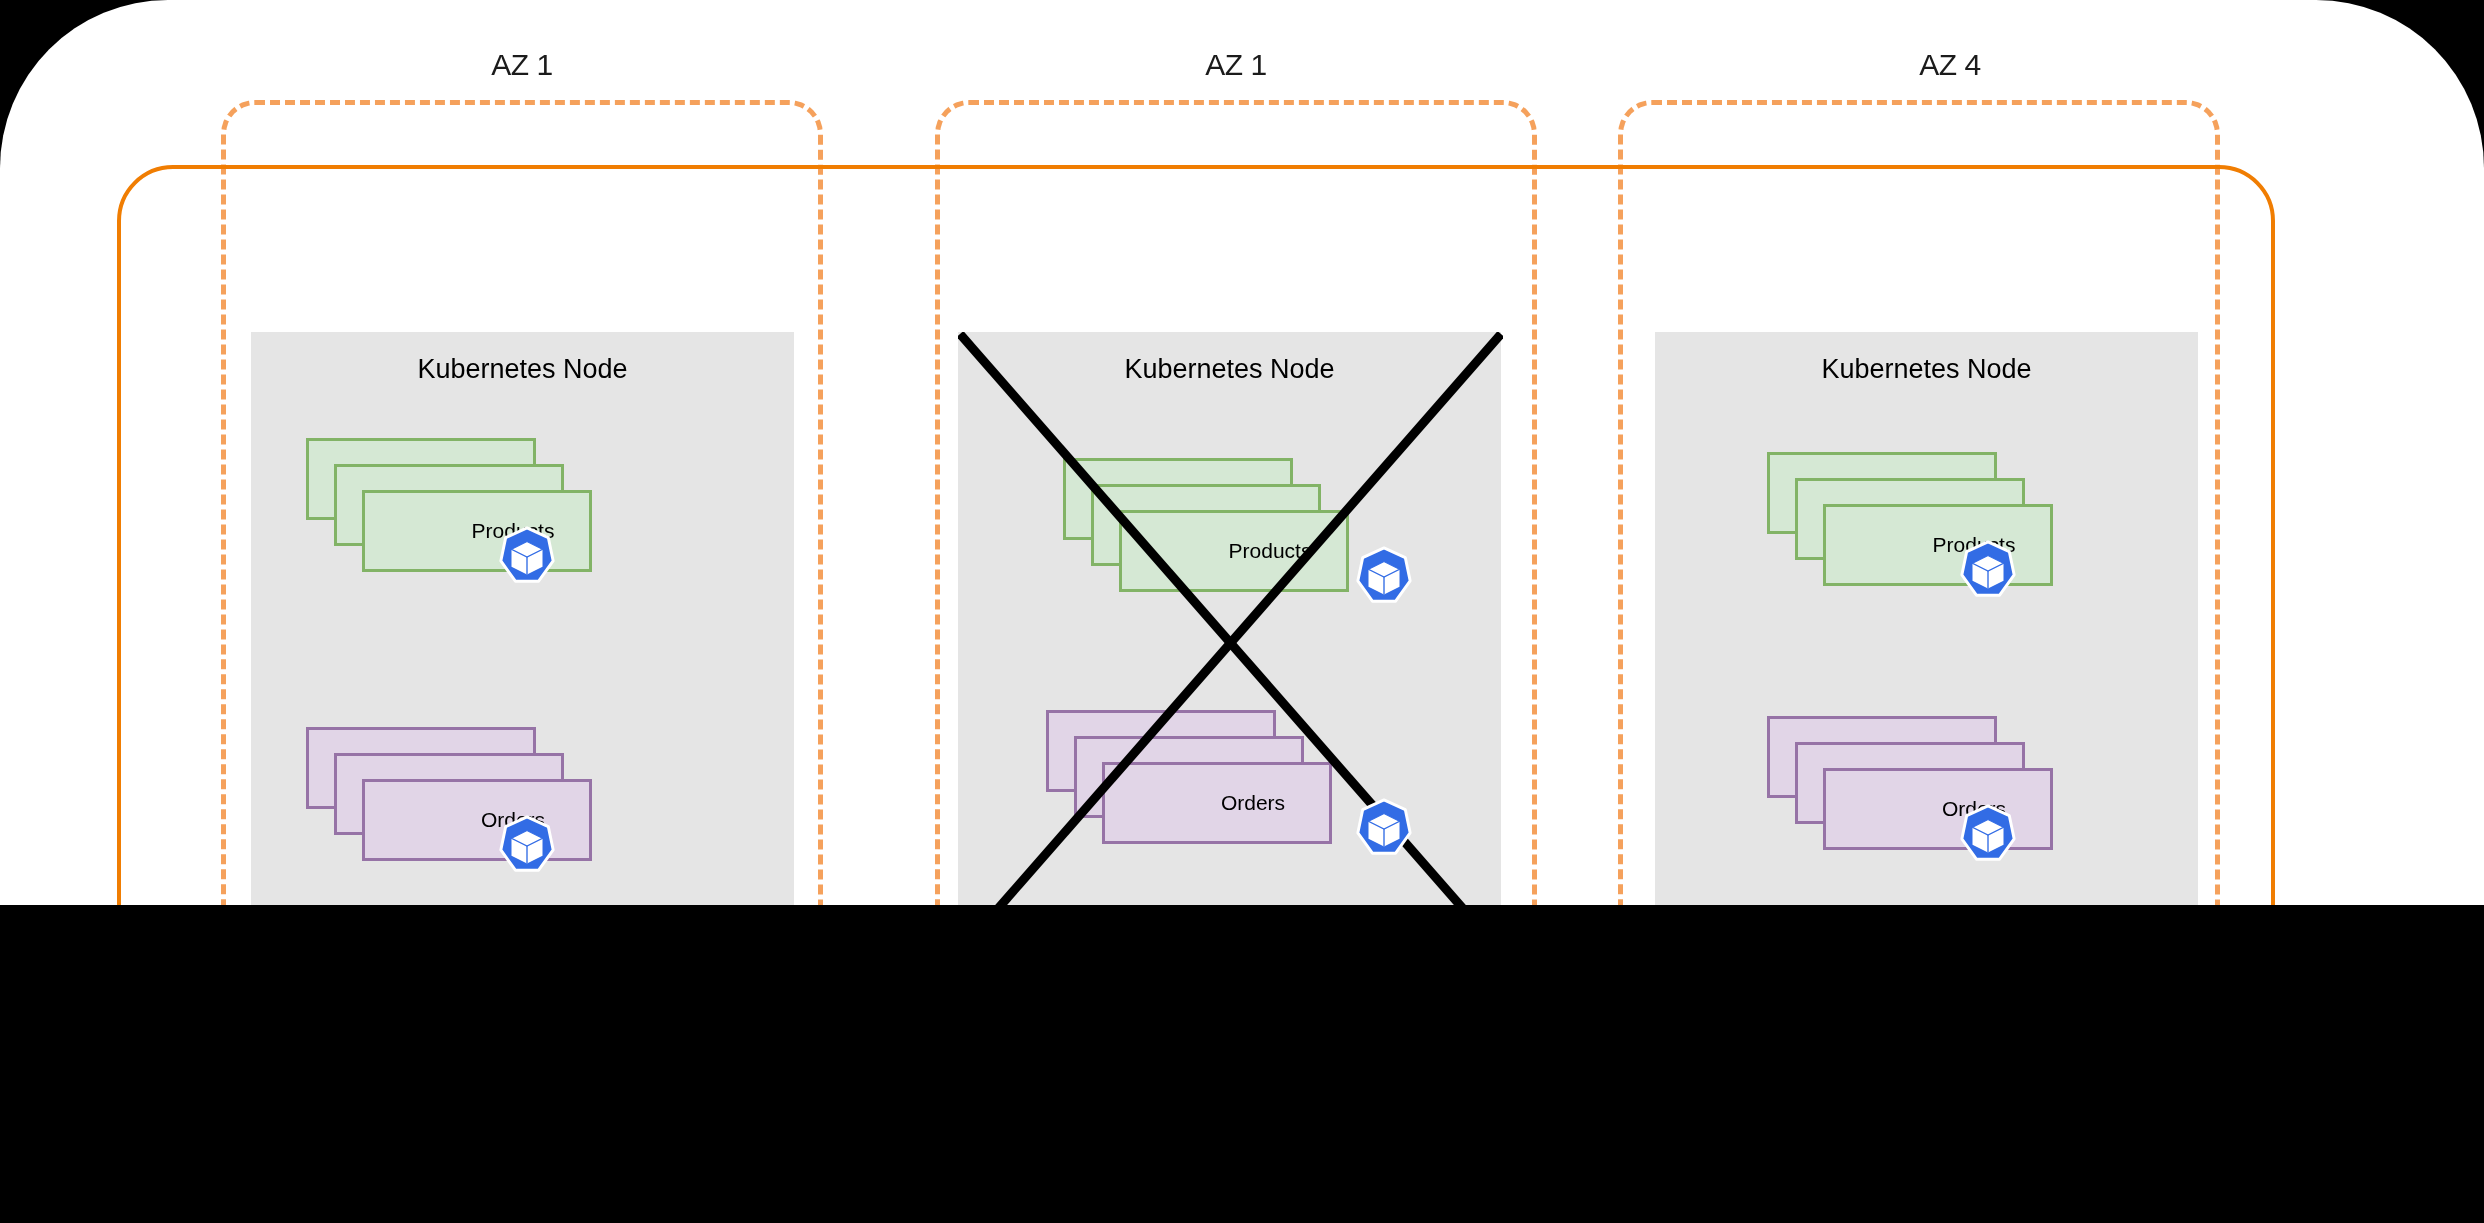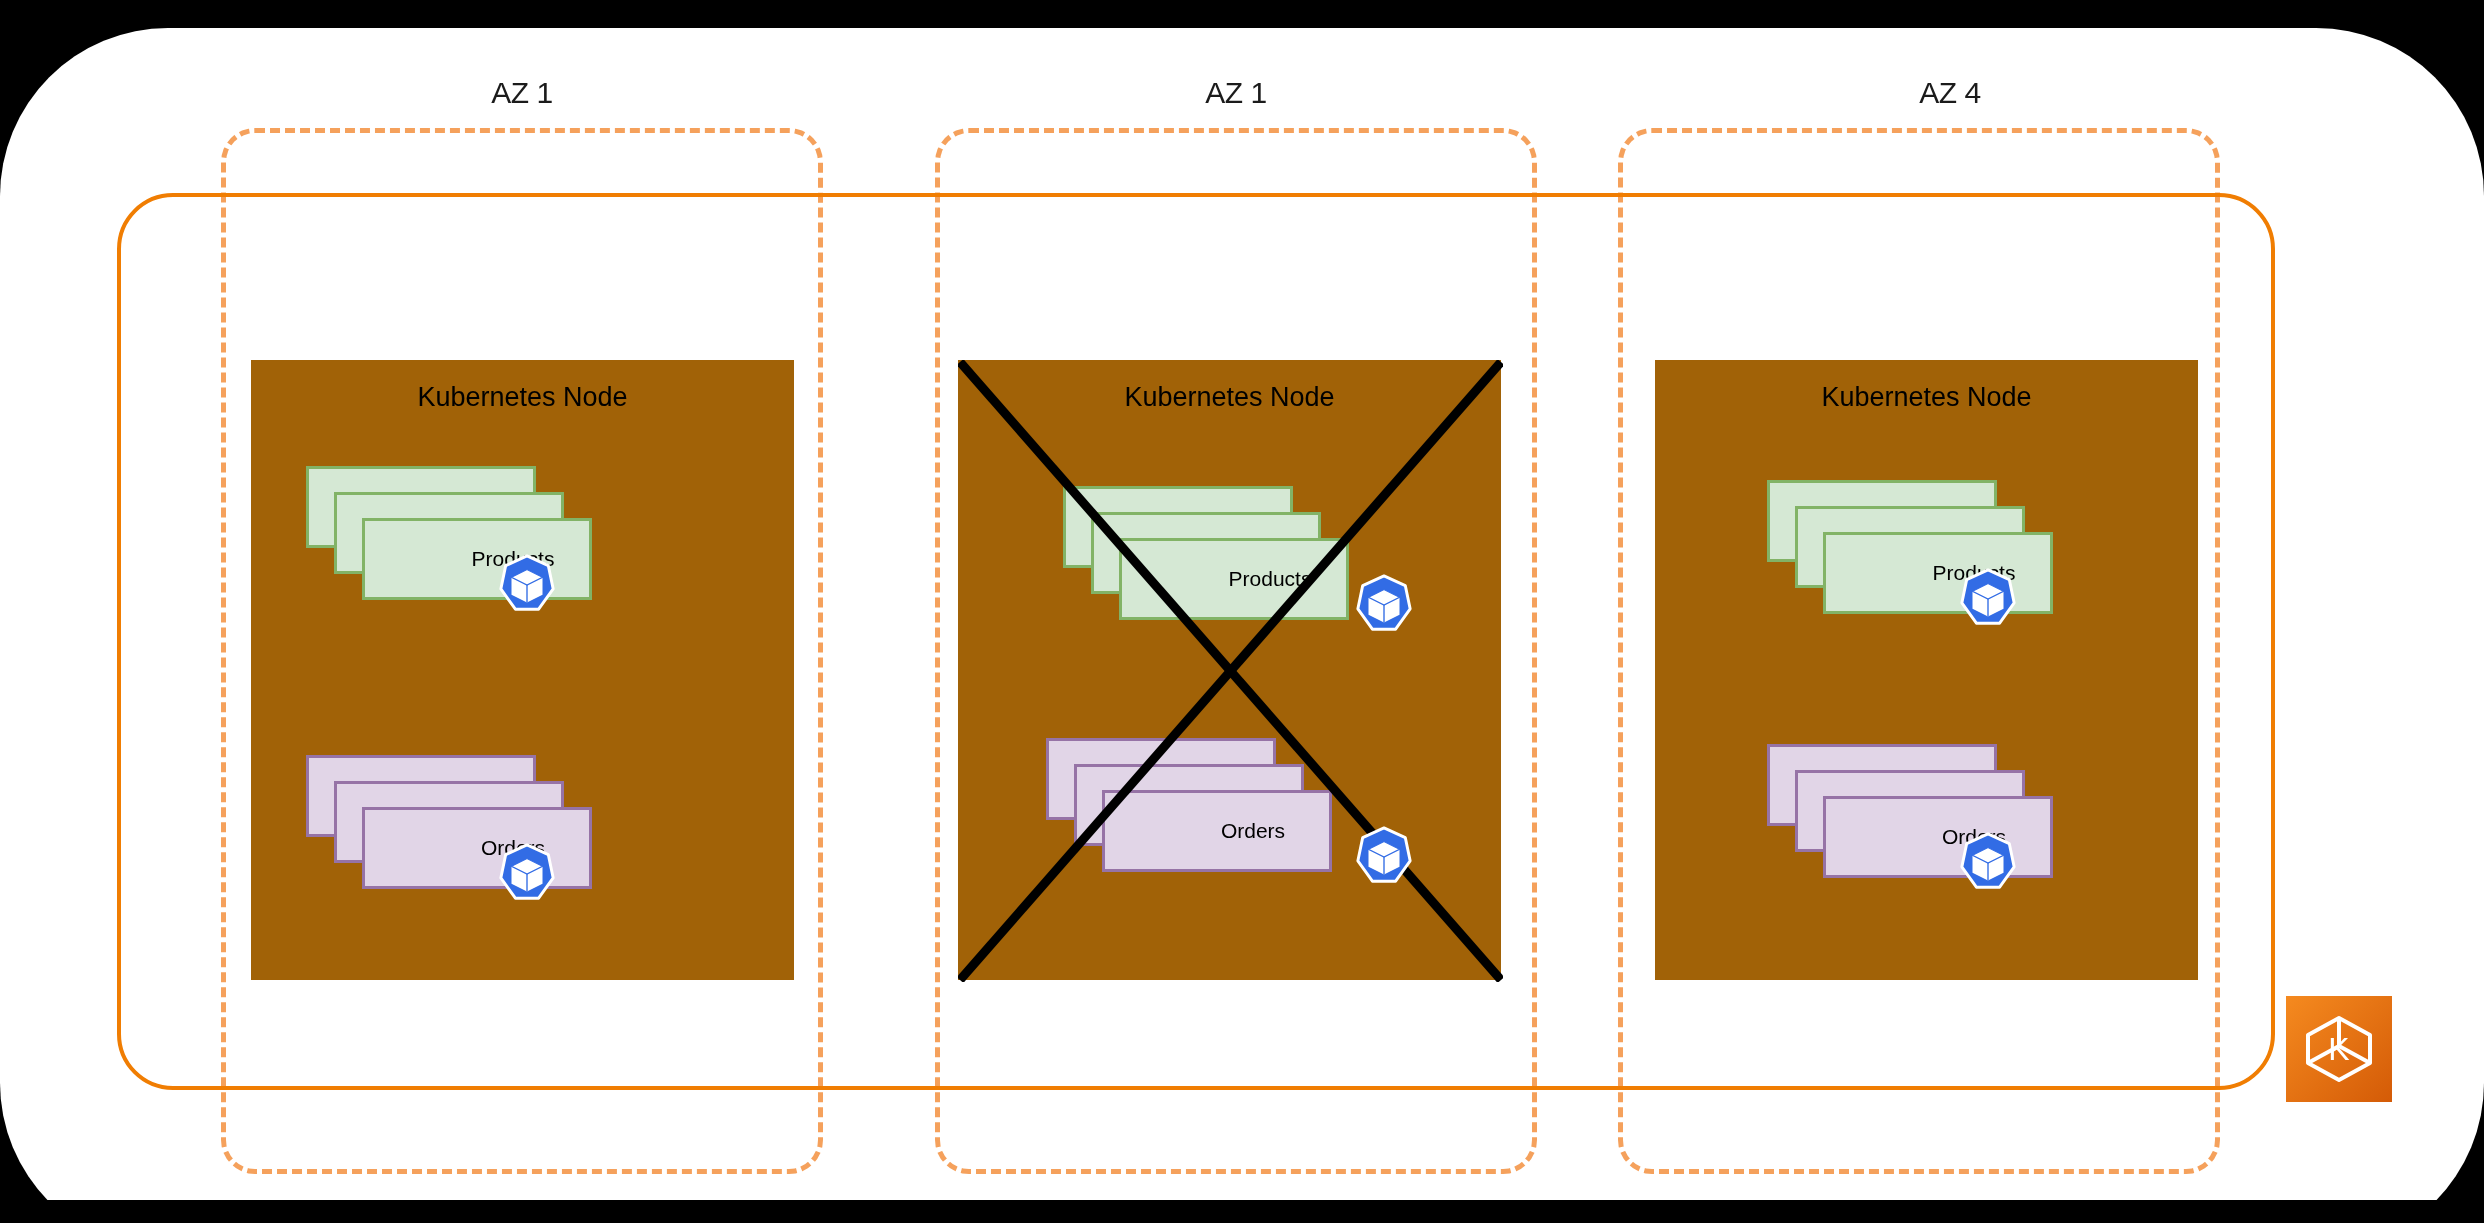--- a/index.html
+++ b/index.html
@@ -3,25 +3,24 @@
 <meta charset="utf-8">
 <style>
   html, body {
     margin: 0;
     padding: 0;
     background: #000000;
   }
   #canvas {
     position: relative;
     width: 2484px;
-    height: 1172px;
+    height: 905px;
     background: #000000;
     overflow: hidden;
     font-family: "Liberation Sans", sans-serif;
-    margin-top: 28px;
   }
   
   #page {
     position: absolute;
     left: 0; top: 0;
     width: 2484px;
     height: 1223px;
     background: #ffffff;
     border-radius: 168px;
     box-sizing: border-box;
@@ -49,21 +48,21 @@
     position: absolute;
     box-sizing: border-box;
     border: 4px solid #f07d02;
     border-radius: 56px;
     background: transparent;
   }
   
   .k8s-node {
     position: absolute;
     box-sizing: border-box;
-    background: #a16207;
+    background: #e5e5e5;
     border: 0;
   }
   .k8s-node-title {
     position: absolute;
     top: 22px;
     left: 0;
     width: 100%;
     text-align: center;
     font-family: "Liberation Sans", sans-serif;
     font-size: 27px;

